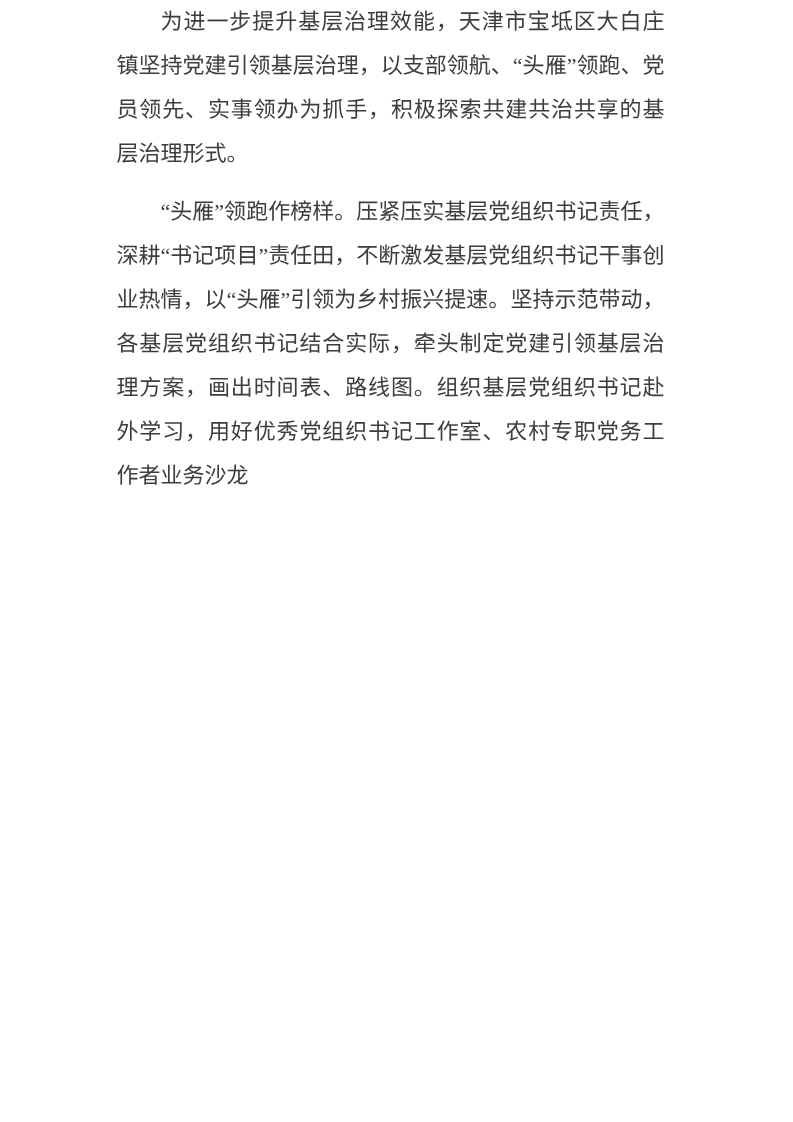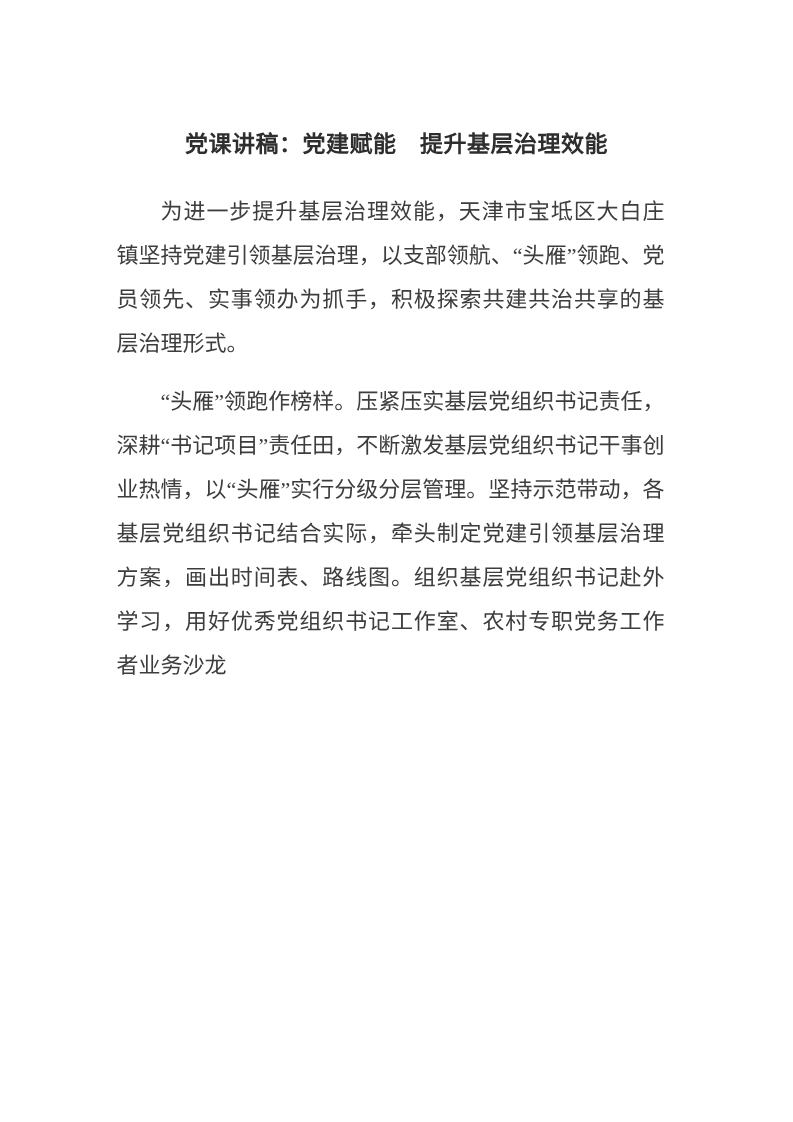--- a/index.html
+++ b/index.html
@@ -44,18 +44,17 @@
     text-justify: inter-character;
     text-indent: 2em;
     word-break: break-all;
     letter-spacing: 0;
   }
 </style>
 </head>
 <body>
 
 <div class="doc-page">
-  <h1 class="doc-title">党课讲稿：党建赋能　提升基层治理效能</h1>
   <div class="doc-body">
     <p>为进一步提升基层治理效能，天津市宝坻区大白庄镇坚持党建引领基层治理，以支部领航、“头雁”领跑、党员领先、实事领办为抓手，积极探索共建共治共享的基层治理形式。</p>
-    <p>“头雁”领跑作榜样。压紧压实基层党组织书记责任，深耕“书记项目”责任田，不断激发基层党组织书记干事创业热情，以“头雁”实行分级分层管理。坚持示范带动，各基层党组织书记结合实际，牵头制定党建引领基层治理方案，画出时间表、路线图。组织基层党组织书记赴外学习，用好优秀党组织书记工作室、农村专职党务工作者业务沙龙</p>
+    <p>“头雁”领跑作榜样。压紧压实基层党组织书记责任，深耕“书记项目”责任田，不断激发基层党组织书记干事创业热情，以“头雁”引领为乡村振兴提速。坚持示范带动，各基层党组织书记结合实际，牵头制定党建引领基层治理方案，画出时间表、路线图。组织基层党组织书记赴外学习，用好优秀党组织书记工作室、农村专职党务工作者业务沙龙</p>
   </div>
 </div>
 
 </body></html>

